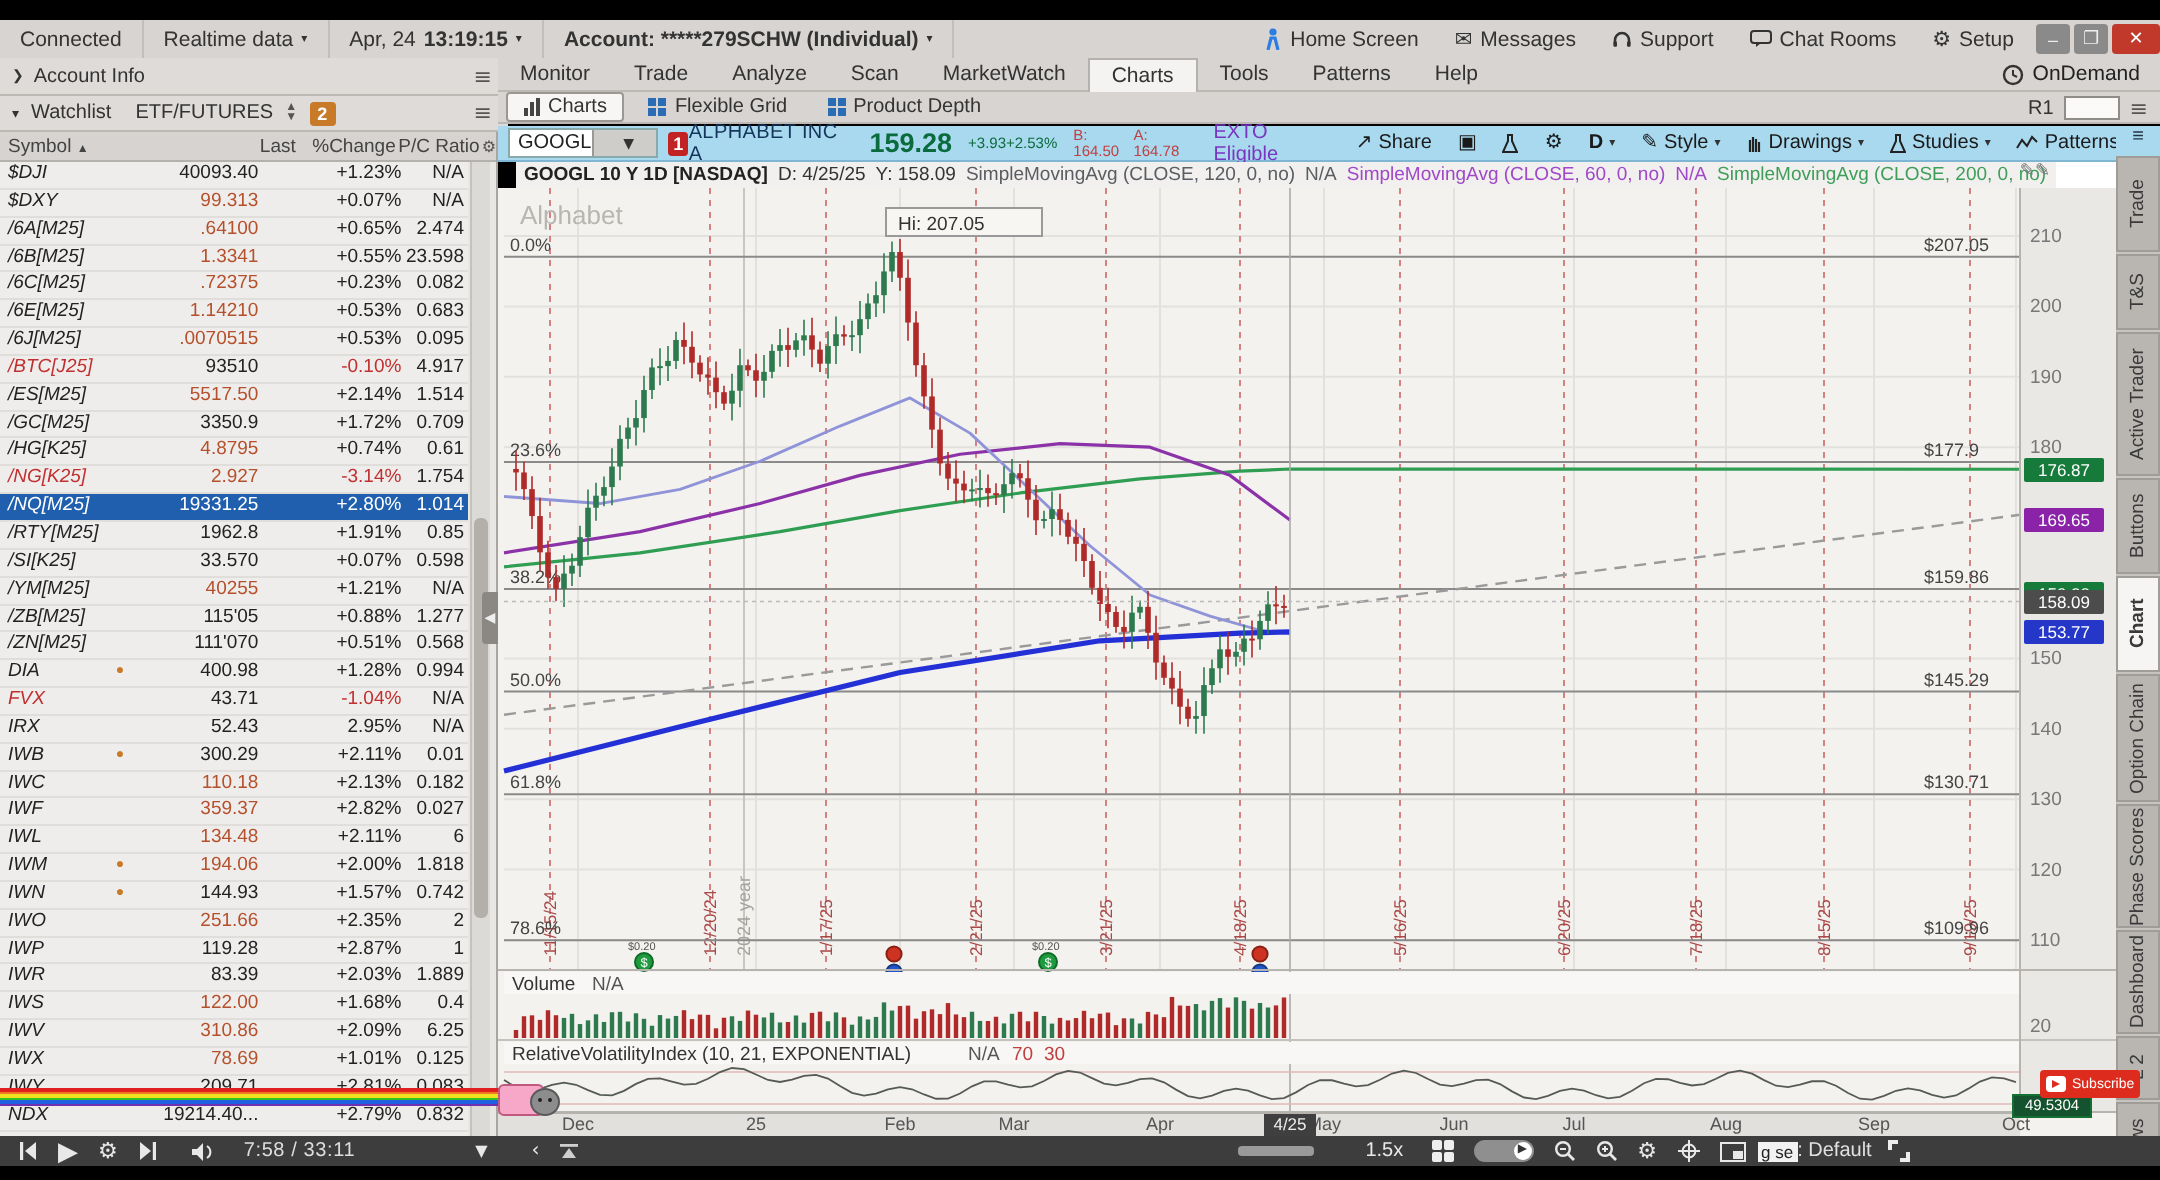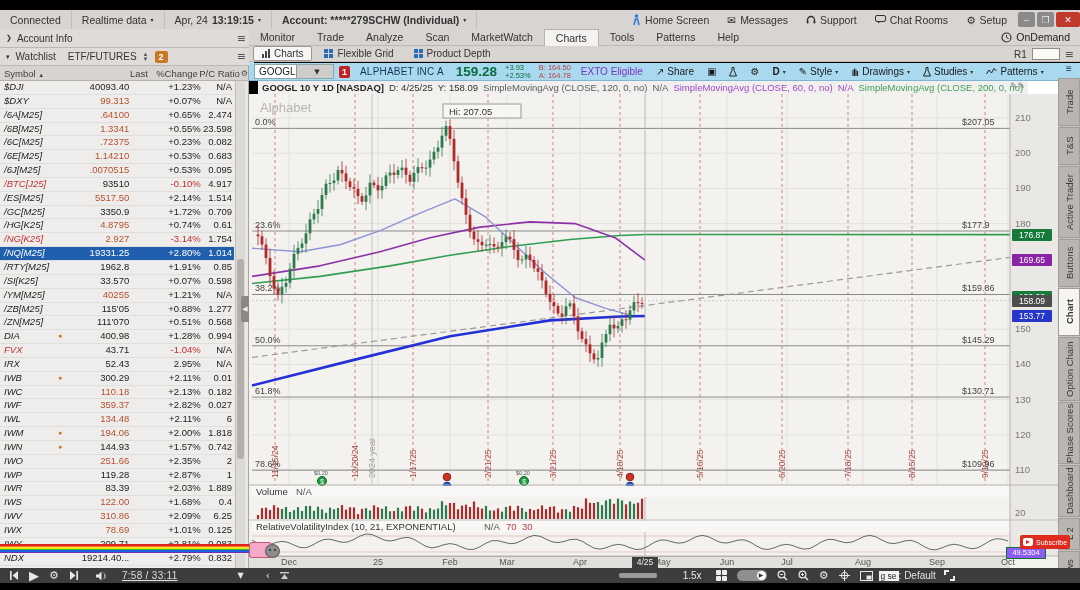--- a/index.html
+++ b/index.html
@@ -57,23 +57,23 @@
   .grid-ic i{width:4px;height:4px;background:#2a6db5;display:block;}
   #r1-zone{position:absolute;right:6px;top:0;height:16px;display:flex;align-items:center;gap:5px;font-size:10px;}
   #r1-box{width:26px;height:10px;background:#fbfaf9;border:1px solid #908d89;}
   
   #symbar{left:249px;top:63px;width:831px;height:17px;background:#a8d9ef;border-bottom:1px solid #7fb6d3;
           display:flex;align-items:center;font-size:10px;color:#123;}
   #sym-combo{display:flex;align-items:center;margin-left:5px;width:78px;height:13px;background:#fff;border:1px solid #8aa;}
   #sym-combo span{padding-left:4px;font-size:10px;color:#222;flex:1;}
   #sym-combo .dd{width:13px;height:100%;background:#cfcdc9;border-left:1px solid #999;font-size:7px;display:flex;align-items:center;justify-content:center;color:#333;}
   .red1{background:#c32222;color:#fff;font-size:9px;font-weight:bold;width:11px;height:12px;display:flex;align-items:center;justify-content:center;border-radius:2px;margin-left:5px;}
-  #sym-name{margin-left:10px;color:#16355c;letter-spacing:.2px;}
+  #sym-name{color:#16355c;letter-spacing:.2px;}
   #sym-price{margin-left:12px;font-size:13.5px;font-weight:bold;color:#0a6b3c;}
-  .mini2{display:flex;flex-direction:column;font-size:7.5px;line-height:8px;margin-left:8px;}
+  .mini2{display:flex;flex-direction:row;font-size:7.5px;line-height:8px;margin-left:8px;}
   .mini2.green{color:#0a6b3c;}
   .mini2.redq{color:#c04040;}
   #exto{margin-left:10px;color:#7a35c0;}
   .tool-item{display:flex;align-items:center;gap:3px;margin-left:13px;color:#1a1a1a;white-space:nowrap;}
   .tool-item .car{font-size:6px;color:#333;}
   
   #chheader{left:249px;top:81px;width:831px;height:13px;background:#f1f0ee;display:flex;align-items:center;
             font-size:9.5px;white-space:nowrap;overflow:hidden;padding-left:4px;box-sizing:border-box;}
   #chheader-icons{position:absolute;right:64px;top:0;color:#777;font-size:9px;}
   .seg{margin-right:5px;}
@@ -86,21 +86,21 @@
   #date-badge{position:absolute;top:0;width:26px;height:11px;background:#3f3f3f;color:#eee;text-align:center;line-height:11px;font-size:8.5px;transform:translateX(-50%);}
   
   #vtabs{left:1058px;top:78px;width:22px;height:476px;background:#c6c3c0;display:flex;flex-direction:column;gap:1px;}
   .vtab{flex:none;background:#b9b6b2;border:1px solid #a09d99;display:flex;align-items:center;justify-content:center;
         writing-mode:vertical-rl;transform:rotate(180deg);font-size:9.5px;color:#3a3a3a;}
   .vtab.active{background:#f6f5f3;font-weight:bold;}
   #vtabs-topmenu{left:1058px;top:63px;width:22px;height:14px;background:#a8d9ef;color:#234;font-size:10px;text-align:center;}
   
   #videobar{left:0;top:568px;width:1080px;height:15px;background:#3d3d3d;display:flex;align-items:center;color:#ddd;font-size:10px;}
   .vb-ic{margin-left:10px;color:#e8e8e8;font-size:9px;display:flex;align-items:center;}
-  #vb-time{margin-left:14px;letter-spacing:.3px;text-decoration:underline;}
+  #vb-time{margin-left:14px;letter-spacing:.3px;}
   .pillbar{width:38px;height:5px;background:#9a9a9a;border-radius:2px;margin-left:8px;}
   .toggle{width:30px;height:11px;background:#8f8f8f;border-radius:6px;position:relative;margin-left:10px;}
   .toggle i{position:absolute;right:1px;top:1px;width:9px;height:9px;border-radius:50%;background:#fff;color:#333;font-size:6px;line-height:9px;text-align:center;font-style:normal;}
   .wgrid{display:grid;grid-template-columns:5px 5px;grid-gap:1px;margin-left:14px;}
   .wgrid i{width:5px;height:5px;background:#eee;display:block;border-radius:1px;}
   .chipw{background:#f2f2f2;color:#222;padding:0 2px;height:10px;line-height:10px;margin-left:6px;font-size:8.5px;}
   .brk{width:11px;height:11px;margin-left:8px;position:relative;}
   .brk:before,.brk:after{content:"";position:absolute;width:3px;height:3px;border:2px solid #eee;}
   .brk:before{left:0;top:0;border-right:none;border-bottom:none;}
   .brk:after{right:0;bottom:0;border-left:none;border-top:none;}
@@ -108,21 +108,21 @@
   #rainbow{left:0;top:544px;width:252px;height:9px;display:flex;flex-direction:column;}
   #rainbow i{flex:1;display:block;}
   #nyan{left:249px;top:540px;width:30px;height:18px;}
   #nyan .body{position:absolute;left:0;top:2px;width:21px;height:14px;background:#f7a8c8;border:1px solid #c05880;border-radius:3px;}
   #nyan .head{position:absolute;left:16px;top:4px;width:13px;height:12px;background:#8d8d8d;border:1px solid #5a5a5a;border-radius:50%;}
   #nyan .head:before{content:"";position:absolute;left:3px;top:4px;width:2px;height:2px;background:#222;border-radius:50%;box-shadow:5px 0 0 #222;}
   
   #subscribe{left:1020px;top:535px;width:50px;height:14px;background:#dd2c1e;border-radius:2px;display:flex;align-items:center;color:#fff;font-size:7px;gap:3px;padding-left:3px;box-sizing:border-box;}
   #subscribe .yt{width:10px;height:8px;background:#fff;border-radius:2px;position:relative;}
   #subscribe .yt:before{content:"";position:absolute;left:3px;top:2px;border-left:4px solid #dd2c1e;border-top:2px solid transparent;border-bottom:2px solid transparent;}
-  #rvi-badge{left:1006px;top:547px;width:38px;height:10px;background:#8b5cf6;color:#fff;font-size:7.5px;line-height:10px;text-align:center;border:1px solid #147032;}
+  #rvi-badge{left:1006px;top:547px;width:38px;height:10px;background:#14532d;color:#fff;font-size:7.5px;line-height:10px;text-align:center;border:1px solid #147032;}
   svg text{font-family:"Liberation Sans","DejaVu Sans",sans-serif;}
 </style>
 </head>
 <body>
 
 <div id="stage">
 
   <div class="abs" id="titlebar">
     <div class="tb-item">
         <span>Connected</span>

